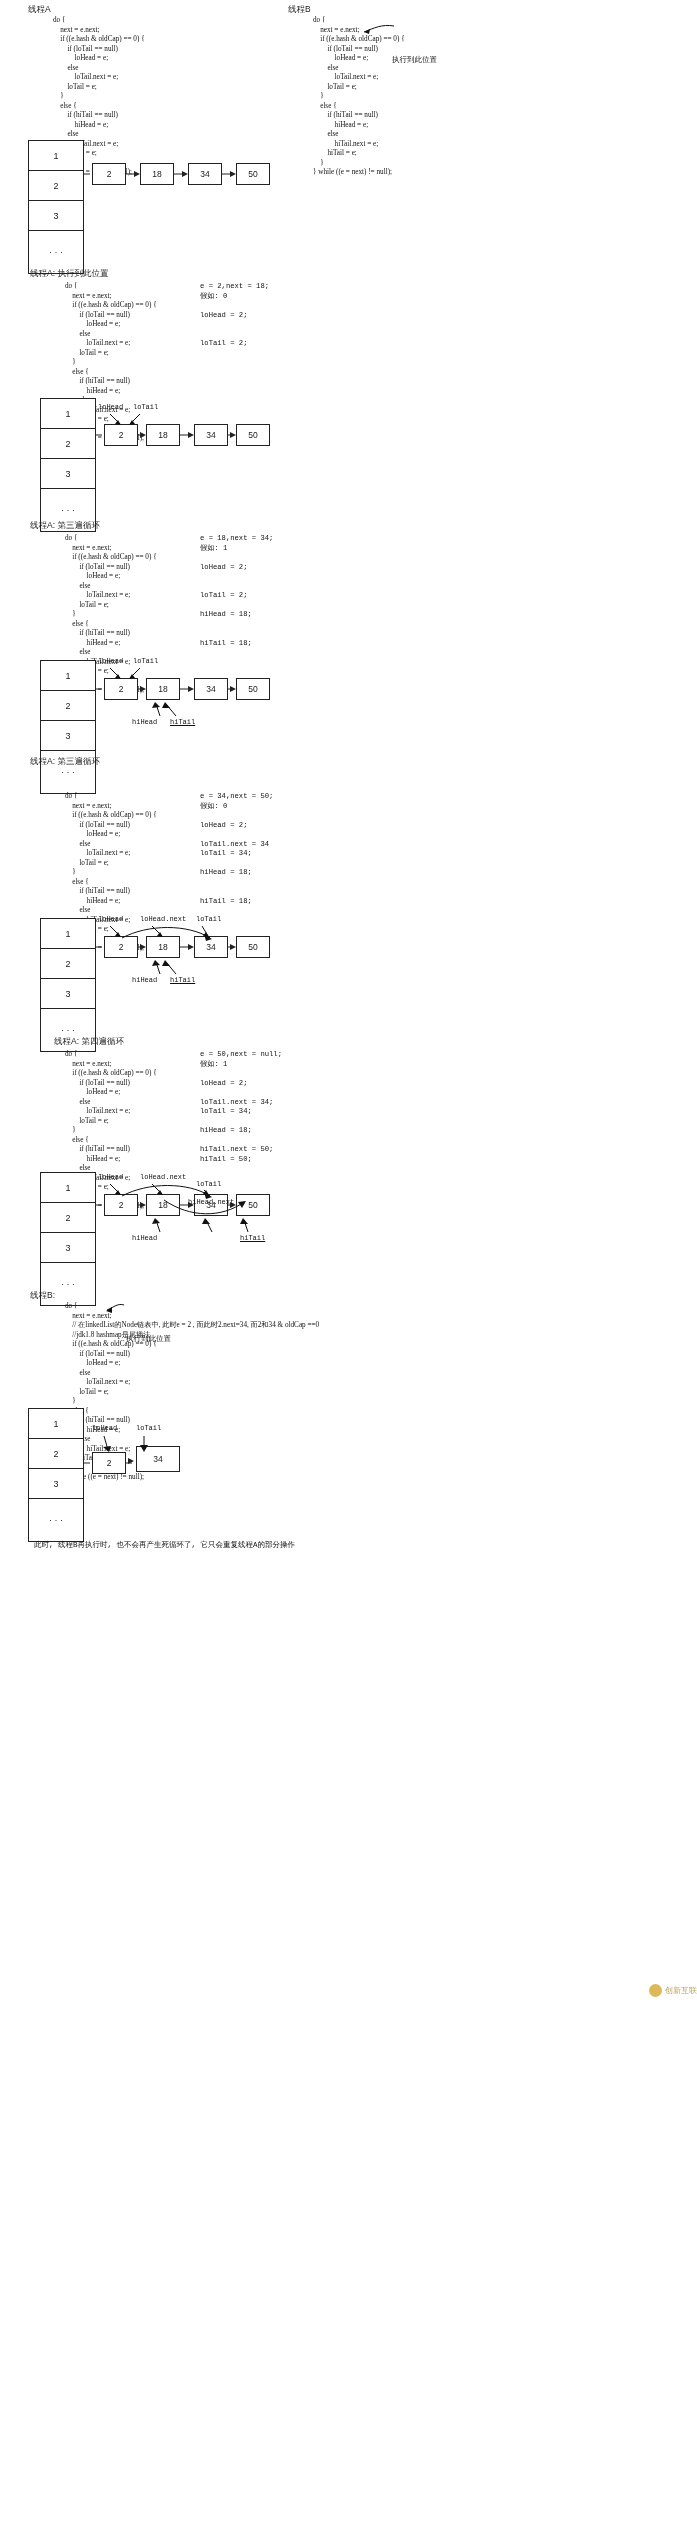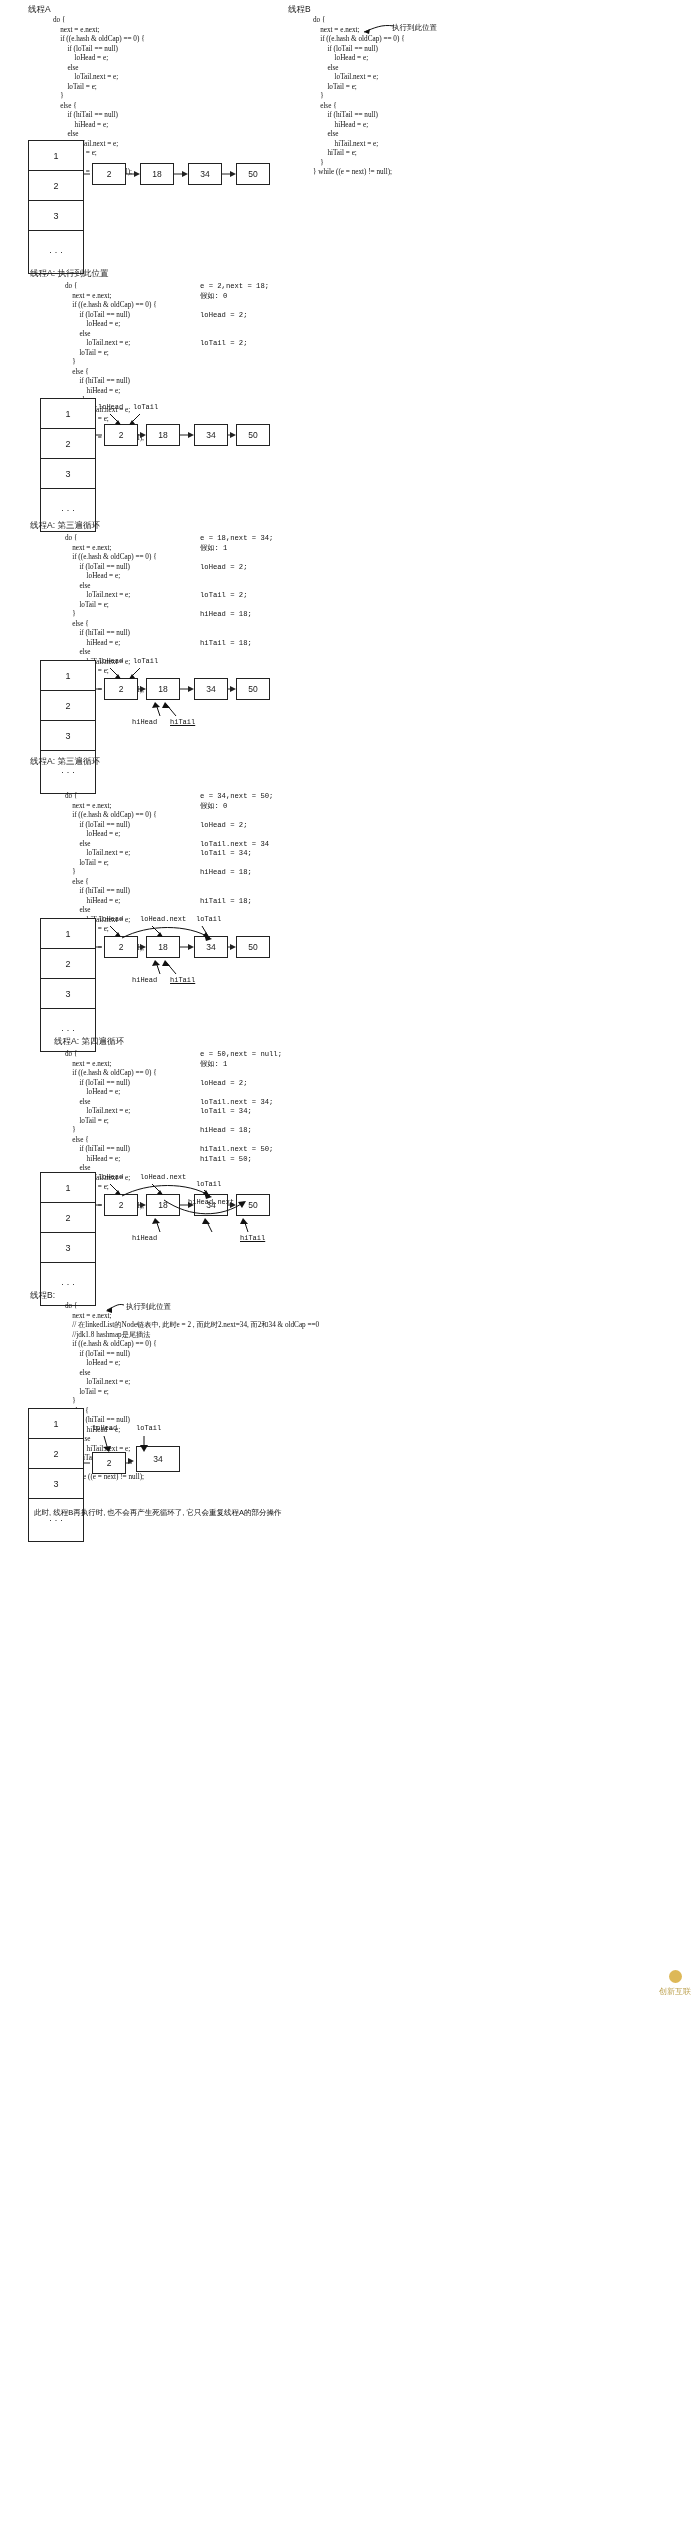--- a/index.html
+++ b/index.html
@@ -1,31 +1,31 @@
 <!DOCTYPE html>
 <html><head>
 <meta charset="utf-8">
 <style>
   html,body{margin:0;padding:0;background:#ffffff;}
   body{width:697px;font-family:"Liberation Sans",sans-serif;color:#1a1a1a;}
   .page{position:relative;width:697px;height:2001px;overflow:hidden;}
   .sec-label{font-size:8.5px;color:#222;}
   .code{font-family:Liberation Serif, serif;font-size:7.2px;line-height:1.32;white-space:pre;color:#111;margin-left:23px;}
   .note{font-family:"Liberation Mono",monospace;font-size:7.2px;line-height:1.32;white-space:pre;color:#111;}
-  .ann{font-family:Liberation Sans, sans-serif;font-size:7.5px;color:#111;}
+  .ann{font-family:Liberation Mono, monospace;font-size:7.5px;color:#111;margin-top:32px;}
   .abs{position:absolute;}
   
   .bucket{border:1px solid #222;box-sizing:border-box;background:#fff;}
   .bucket .cell{height:30px;border-bottom:1px solid #222;box-sizing:border-box;display:flex;align-items:center;justify-content:center;font-size:9px;}
   .bucket .cell:last-child{border-bottom:none;}
   .bucket .cell.tall{height:42px;}
   .node{width:34px;height:22px;border:1px solid #222;box-sizing:border-box;display:flex;align-items:center;justify-content:center;font-size:8.5px;background:#fff;}
   .ptr-lbl{font-family:"Liberation Mono",monospace;font-size:7px;color:#111;}
   .u{text-decoration:underline;}
-  .watermark{position:absolute;right:6px;bottom:4px;display:flex;align-items:center;gap:3px;opacity:.85;flex-direction:column;}
+  .watermark{position:absolute;right:0;bottom:4px;display:flex;align-items:center;gap:3px;opacity:.85;}
   .wm-ico{width:13px;height:13px;border-radius:50%;background:#d8ac3b;display:inline-block;}
   .wm-txt{font-size:8px;color:#b09030;}
   svg{overflow:visible;}
 </style>
 </head>
 <body>
 
 <div class="page">
 
   <div class="abs sec-label" style="left:28px;top:4px;">线程A</div>

